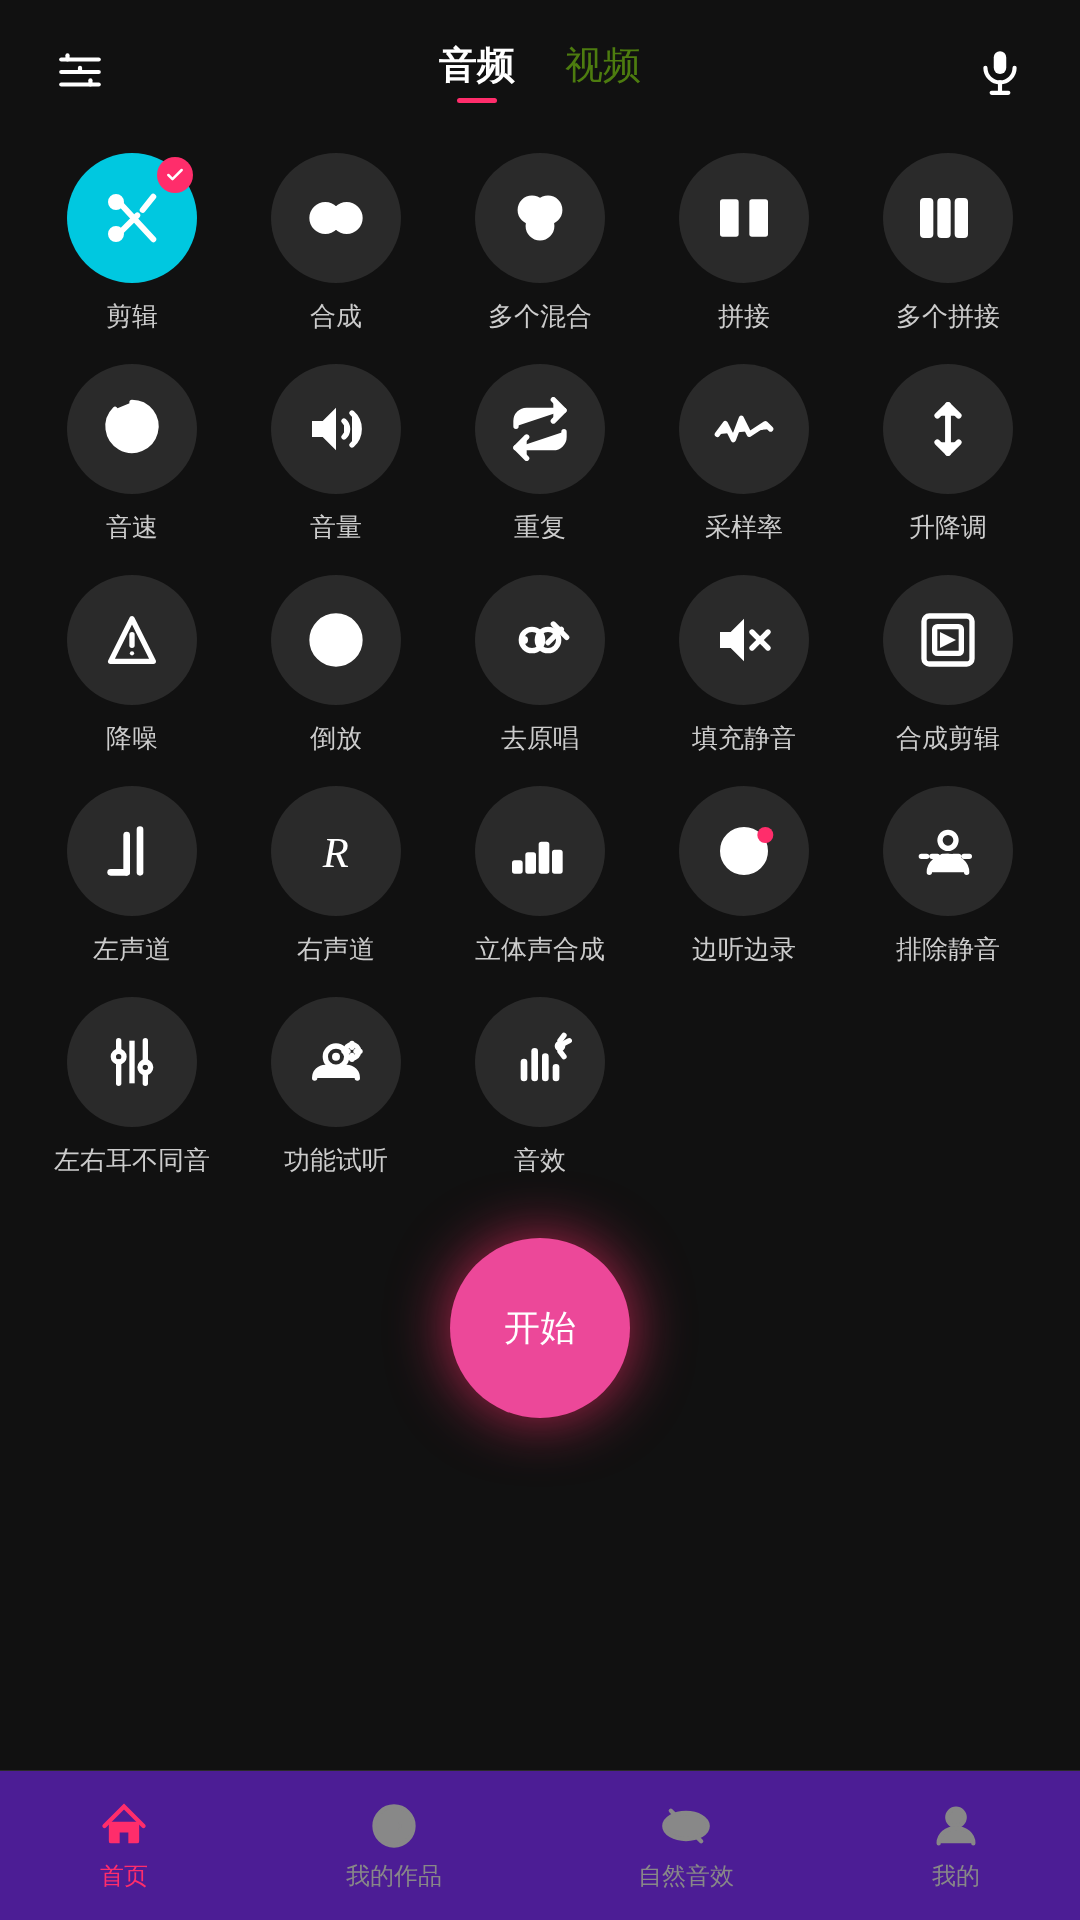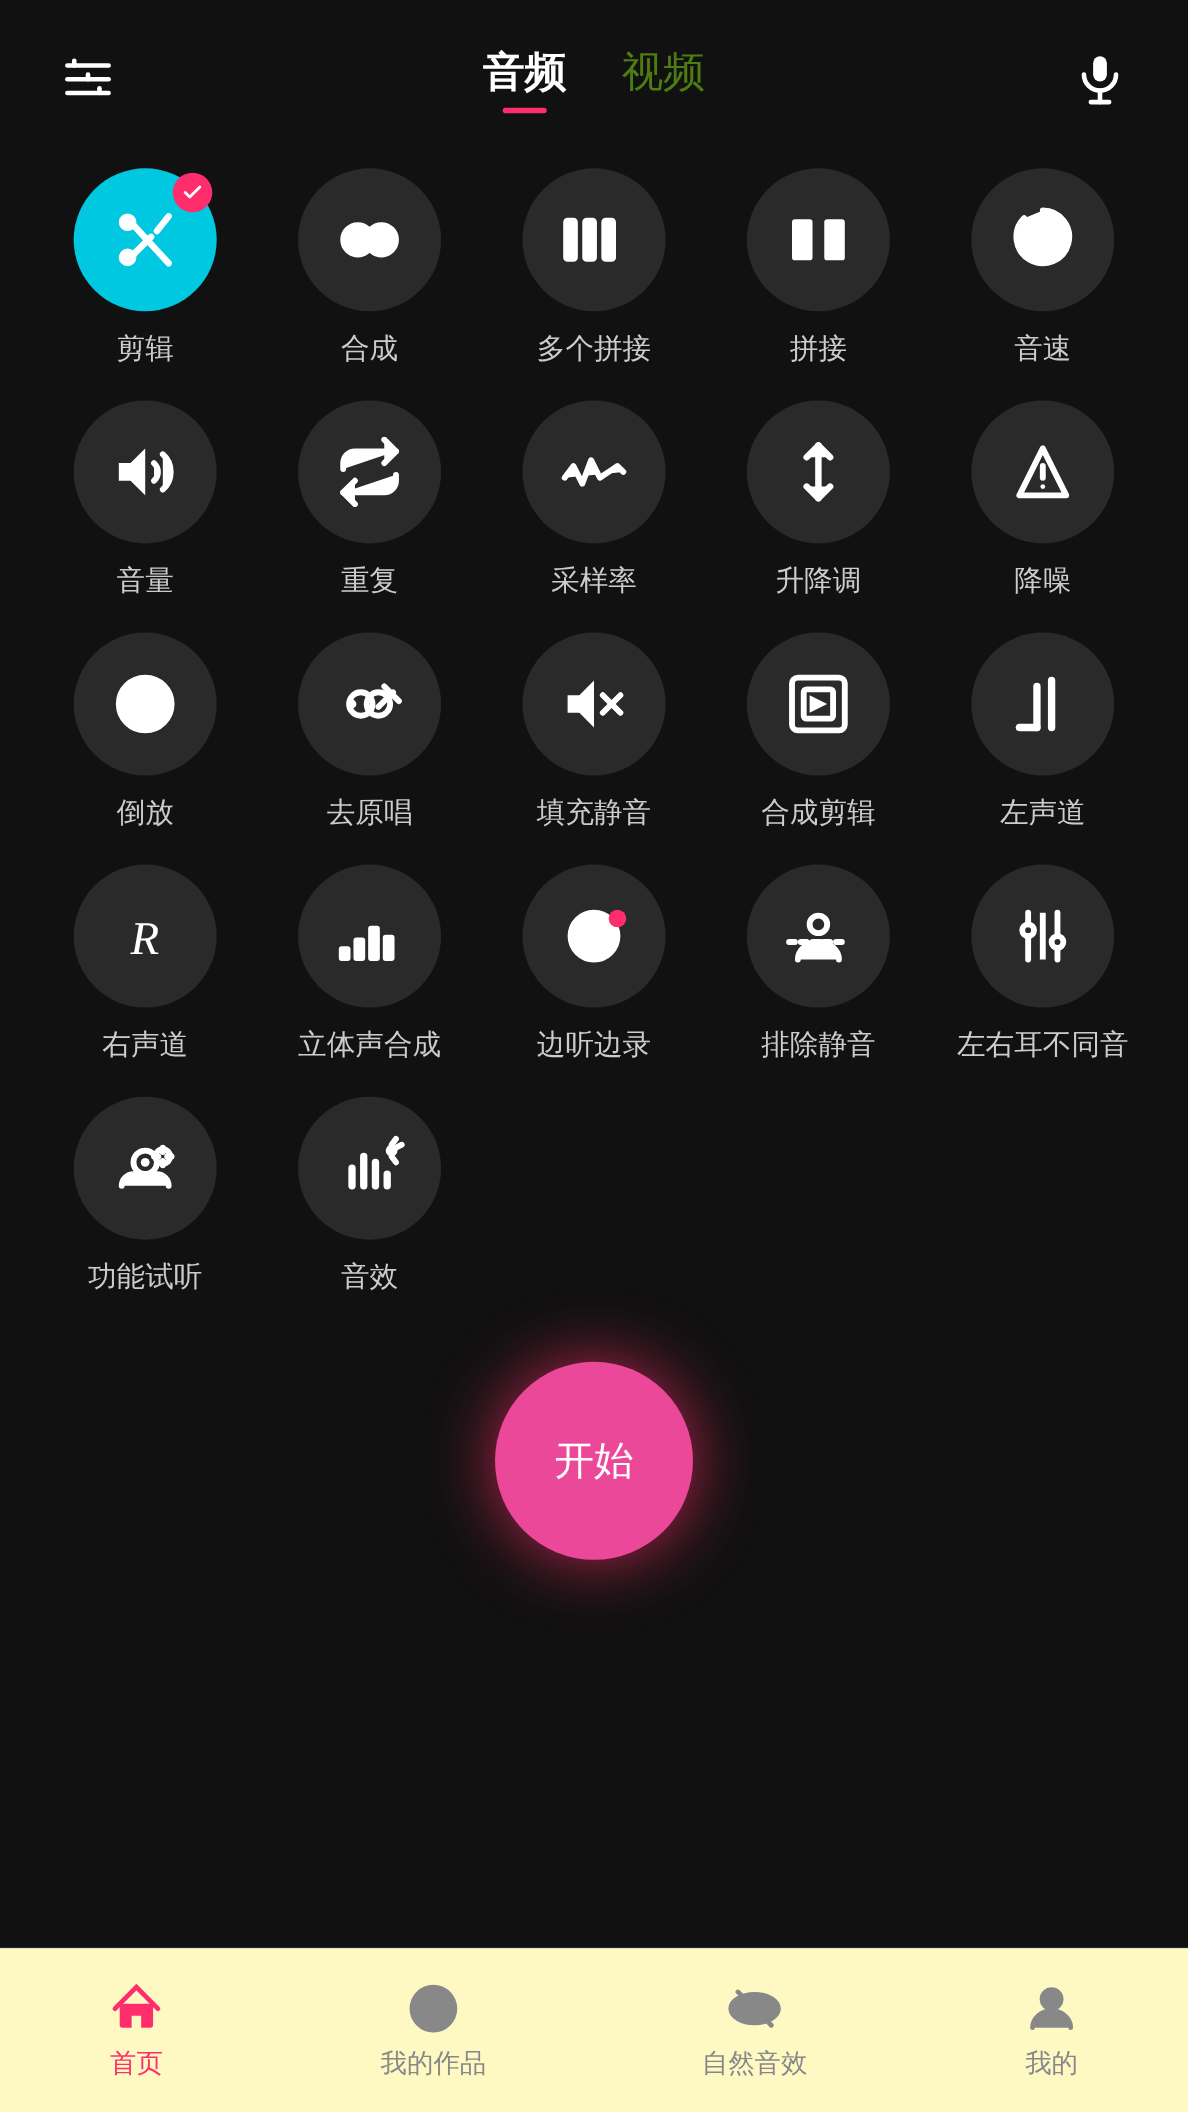--- a/index.html
+++ b/index.html
@@ -132,21 +132,21 @@
       cursor: pointer;
       box-shadow: 0 0 60px rgba(255, 45, 107, 0.7);
       border: none;
     }
     .bottom-nav {
       position: absolute;
       bottom: 0;
       left: 0;
       right: 0;
       height: 150px;
-      background: #fef9c3;
+      background: #4c1d95;
       display: flex;
       align-items: center;
       justify-content: space-around;
       border-top: 1px solid #2a2a2a;
     }
     .nav-item {
       display: flex;
       flex-direction: column;
       align-items: center;
       gap: 8px;
@@ -221,40 +221,50 @@
   <div class="grid-item">
     <div class="icon-circle">
       <svg viewBox="0 0 24 24" fill="none" stroke="white" stroke-width="2">
         <circle cx="8" cy="12" r="5"></circle>
         <circle cx="16" cy="12" r="5"></circle>
       </svg>
     </div>
     <span class="item-label">合成</span>
   </div>
 
+  <div class="grid-item">
+    <div class="icon-circle">
+      <svg viewBox="0 0 24 24" fill="none" stroke="white" stroke-width="1.8">
+        <circle cx="9" cy="9" r="4.5"></circle>
+        <circle cx="15" cy="9" r="4.5"></circle>
+        <circle cx="12" cy="15" r="4.5"></circle>
+      </svg>
+    </div>
+    <span class="item-label">多个混合</span>
+  </div>
+
+  <div class="grid-item">
+    <div class="icon-circle">
+      <svg viewBox="0 0 24 24" fill="none" stroke="white" stroke-width="2">
+        <rect x="3" y="5" width="7" height="14" rx="1" fill="white" stroke="none"></rect>
+        <rect x="14" y="5" width="7" height="14" rx="1" fill="white" stroke="none"></rect>
+      </svg>
+    </div>
+    <span class="item-label">拼接</span>
+  </div>
 
   <div class="grid-item">
     <div class="icon-circle">
       <svg viewBox="0 0 24 24" fill="white">
         <rect x="2" y="5" width="4" height="14" rx="1"></rect>
         <rect x="8.5" y="5" width="4" height="14" rx="1"></rect>
         <rect x="15" y="5" width="4" height="14" rx="1"></rect>
       </svg>
     </div>
     <span class="item-label">多个拼接</span>
-  </div>
-
-  <div class="grid-item">
-    <div class="icon-circle">
-      <svg viewBox="0 0 24 24" fill="none" stroke="white" stroke-width="2">
-        <rect x="3" y="5" width="7" height="14" rx="1" fill="white" stroke="none"></rect>
-        <rect x="14" y="5" width="7" height="14" rx="1" fill="white" stroke="none"></rect>
-      </svg>
-    </div>
-    <span class="item-label">拼接</span>
   </div>
 
   <div class="grid-item">
     <div class="icon-circle">
       <svg viewBox="0 0 24 24" fill="none" stroke="white" stroke-width="2">
         <path d="M12 2a9 9 0 1 1-6.364 2.636" stroke-linecap="round"></path>
         <line x1="12" y1="12" x2="8" y2="8" stroke-linecap="round"></line>
         <circle cx="12" cy="12" r="1.2" fill="white" stroke="none"></circle>
       </svg>
     </div>

